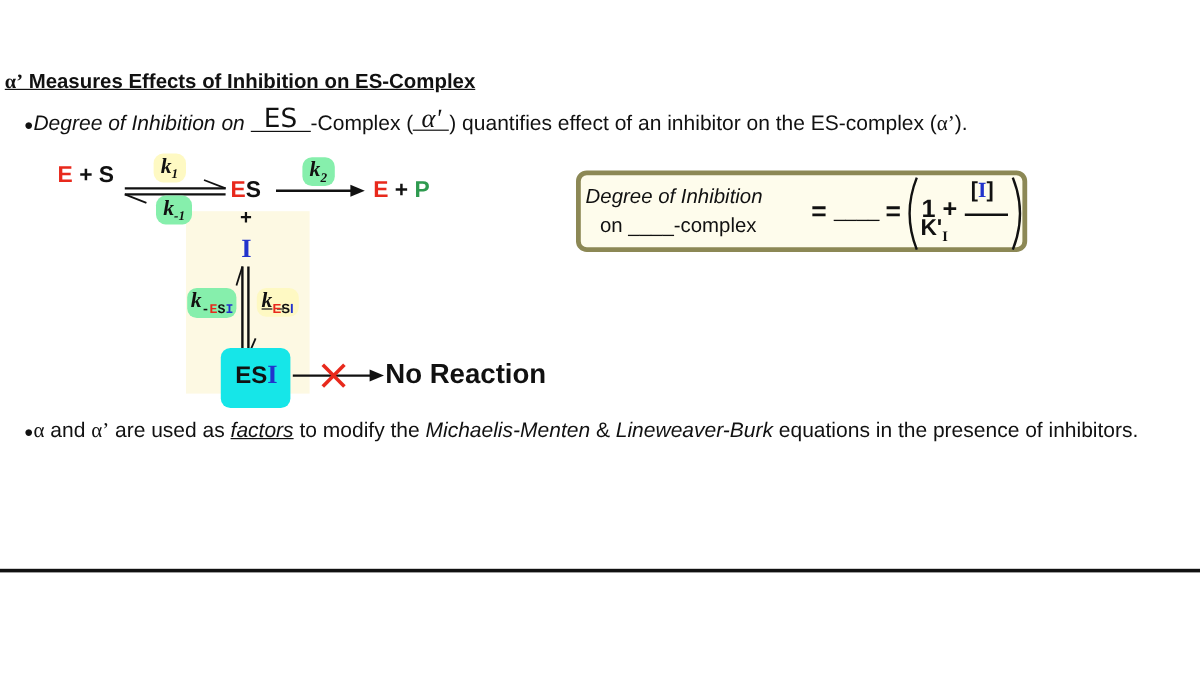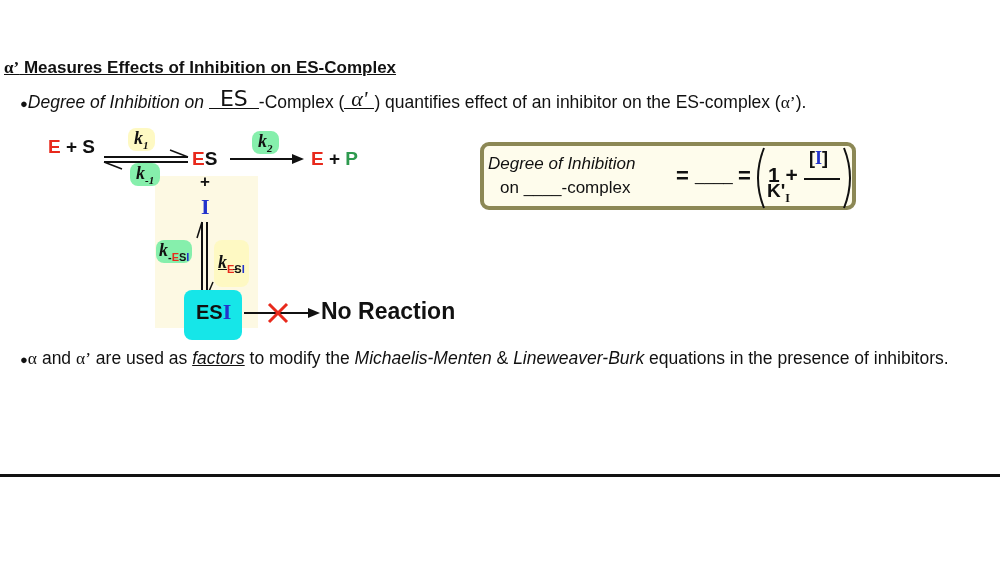--- a/index.html
+++ b/index.html
@@ -83,24 +83,24 @@
 <div class="abs serif blue" style="left:201px; top:194px; font-size:22px; font-weight:bold;">I</div>
 
 <svg class="abs" style="left:196px; top:218px;" width="20" height="80">
   <line x1="6" y1="4" x2="6" y2="78" stroke="#111" stroke-width="2"></line>
   <line x1="6" y1="4" x2="1" y2="20" stroke="#111" stroke-width="1.5"></line>
   <line x1="11" y1="4" x2="11" y2="78" stroke="#111" stroke-width="2"></line>
   <line x1="11" y1="78" x2="17" y2="64" stroke="#111" stroke-width="1.5"></line>
 </svg>
 
 <div class="abs k pill-pink" style="left:156px; top:240px; padding:0 3px;">
-  <span>k</span><sub style="font-family:Liberation Sans, sans-serif; font-style:normal;"><span>-</span><span class="red">E</span><span>S</span><span class="blue">I</span></sub>
+  <span>k</span><sub style="font-family:Liberation Mono, monospace; font-style:normal;"><span>-</span><span class="red">E</span><span>S</span><span class="blue">I</span></sub>
 </div>
 
-<div class="abs k pill-green" style="left:214px; top:240px; padding:12px 4px;text-decoration:underline;">
+<div class="abs k pill-green" style="left:214px; top:240px; padding:0 4px;text-decoration:underline;">
   <span>k</span><sub style="font-family:'Liberation Sans',sans-serif; font-style:normal;"><span class="red">E</span><span>S</span><span class="blue">I</span></sub>
 </div>
 
 <div class="abs esi-box"></div>
 <div class="abs rx" style="left:196px; top:299px; font-size:20px;">
   <span>ES</span><span class="serif blue" style="font-size:22px;">I</span>
 </div>
 
 <svg class="abs" style="left:242px; top:302px;" width="80" height="22">
   <line x1="2" y1="11" x2="70" y2="11" stroke="#111" stroke-width="2"></line>

